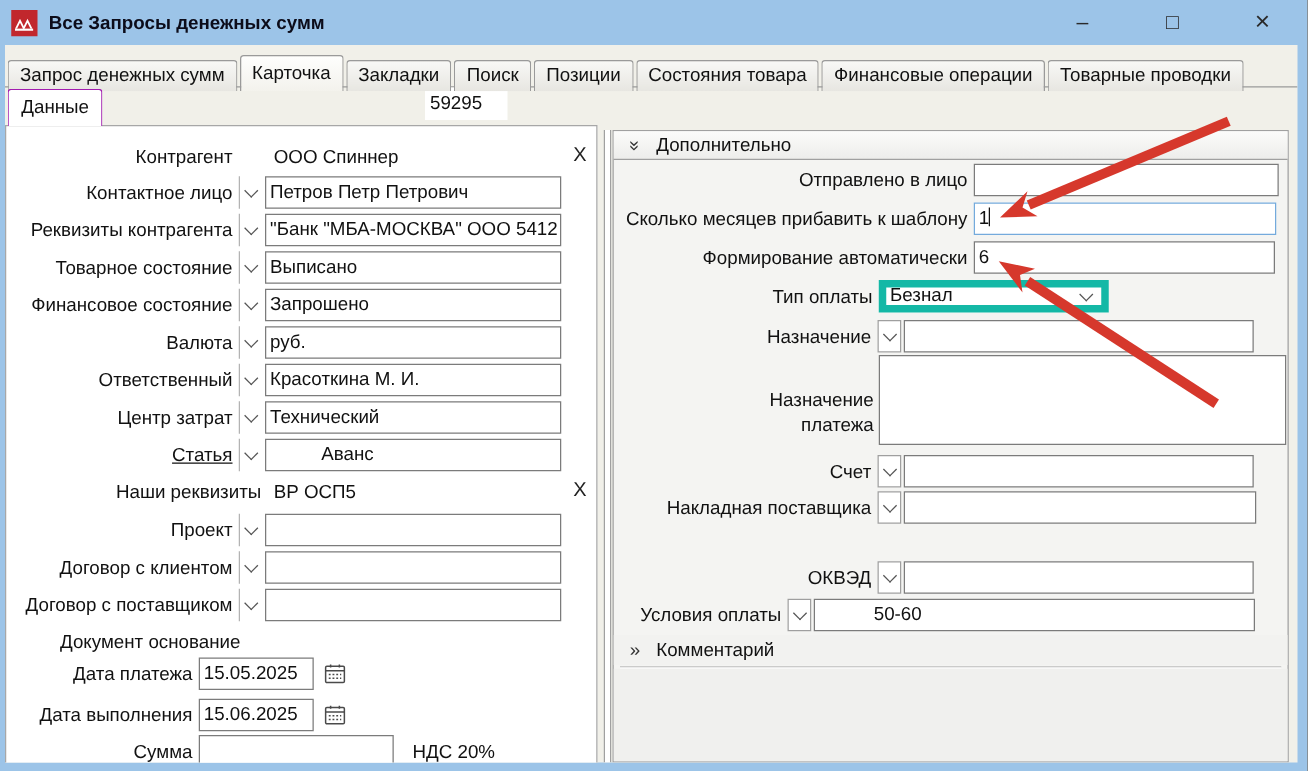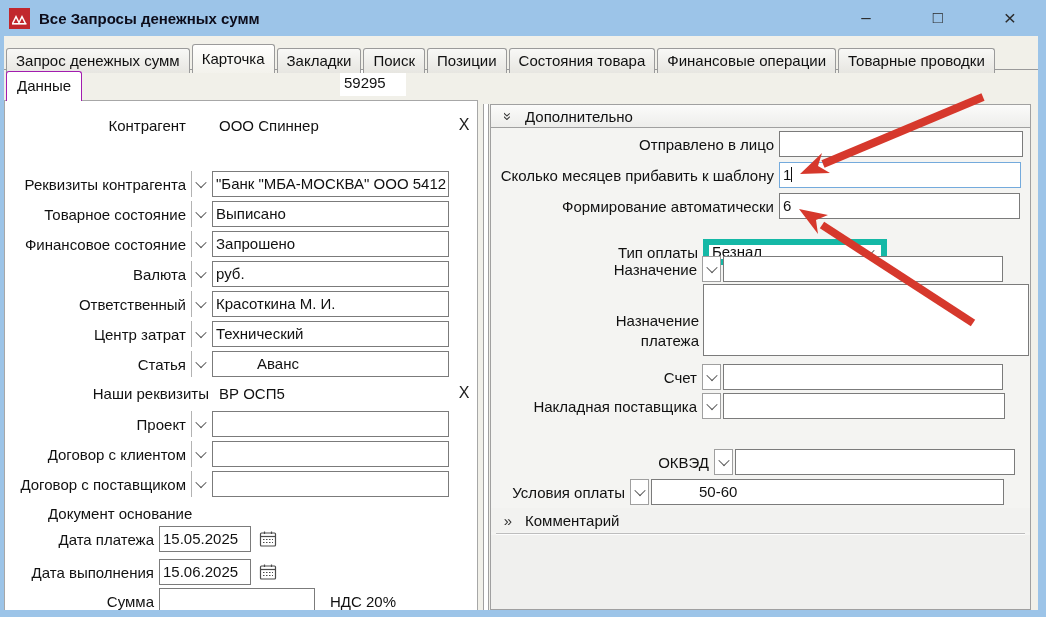--- a/index.html
+++ b/index.html
@@ -120,20 +120,27 @@
     <div class="recordbox">59295</div>
 
     <div class="lpanel">
 
       <div class="row" style="top:14px;left:0;width:472px;height:20px;">
         <span class="lbl" style="width:186px;">Контрагент</span>
         <span class="statictext" style="margin-left:28px;">ООО Спиннер</span>
         <span class="xbtn" style="left:450px;">X</span>
       </div>
 
+      <div class="row" style="top:40px;left:0;">
+        <span class="lbl" style="width:186px;">Контактное лицо</span>
+        <span class="chevbtn">
+            <i class="cv"></i>
+          </span>
+        <div class="fld" style="width:237px;margin-left:2px;">Петров Петр Петрович</div>
+      </div>
       <div class="row" style="top:70px;left:0;">
         <span class="lbl" style="width:186px;">Реквизиты контрагента</span>
         <span class="chevbtn">
             <i class="cv"></i>
           </span>
         <div class="fld" style="width:237px;margin-left:2px;">"Банк "МБА-МОСКВА" ООО 5412</div>
       </div>
       <div class="row" style="top:100px;left:0;">
         <span class="lbl" style="width:186px;">Товарное состояние</span>
         <span class="chevbtn">
@@ -163,21 +170,21 @@
         <div class="fld" style="width:237px;margin-left:2px;">Красоткина М. И.</div>
       </div>
       <div class="row" style="top:220px;left:0;">
         <span class="lbl" style="width:186px;">Центр затрат</span>
         <span class="chevbtn">
             <i class="cv"></i>
           </span>
         <div class="fld" style="width:237px;margin-left:2px;">Технический</div>
       </div>
       <div class="row" style="top:250px;left:0;">
-        <span class="lbl" style="width:186px;">Статья</span>
+        <span class="lbl" style="width:186px;text-decoration:underline;">Статья</span>
         <span class="chevbtn">
             <i class="cv"></i>
           </span>
         <div class="fld" style="width:237px;margin-left:2px;padding-left:44px;">Аванс</div>
       </div>
 
       <div class="row" style="top:282px;left:0;width:472px;height:20px;">
         <span class="lbl" style="width:209px;">Наши реквизиты</span>
         <span class="statictext" style="margin-left:5px;">ВР ОСП5</span>
         <span class="xbtn" style="left:450px;">X</span>
@@ -261,21 +268,21 @@
       <div class="row" style="top:57px;left:0;">
         <span class="lbl" style="width:288px;">Сколько месяцев прибавить к шаблону</span>
         <div class="fld focus" style="width:242px;"><span>1</span><span class="caret"></span></div>
       </div>
 
       <div class="row" style="top:88px;left:0;">
         <span class="lbl" style="width:288px;">Формирование автоматически</span>
         <div class="fld" style="width:241px;">6</div>
       </div>
 
-      <div class="row" style="top:134px;left:0;">
+      <div class="row" style="top:119px;left:0;">
         <span class="lbl" style="width:212px;">Тип оплаты</span>
         <div class="combo" style="width:184px;">
           <span>Безнал</span>
           <i class="cv"></i>
         </div>
       </div>
 
       <div class="row" style="top:151px;left:0;">
         <span class="lbl" style="width:211px;">Назначение</span>
         <span class="chevbtn boxed">
@@ -299,21 +306,21 @@
       </div>
 
       <div class="row" style="top:288px;left:0;">
         <span class="lbl" style="width:211px;">Накладная поставщика</span>
         <span class="chevbtn boxed">
             <i class="cv"></i>
           </span>
         <div class="fld" style="width:282px;"></div>
       </div>
 
-      <div class="row" style="top:344px;left:12px;">
+      <div class="row" style="top:344px;left:0;">
         <span class="lbl" style="width:211px;">ОКВЭД</span>
         <span class="chevbtn boxed">
             <i class="cv"></i>
           </span>
         <div class="fld" style="width:280px;"></div>
       </div>
 
       <div class="row" style="top:374px;left:0;">
         <span class="lbl" style="width:139px;">Условия оплаты</span>
         <span class="chevbtn boxed">

